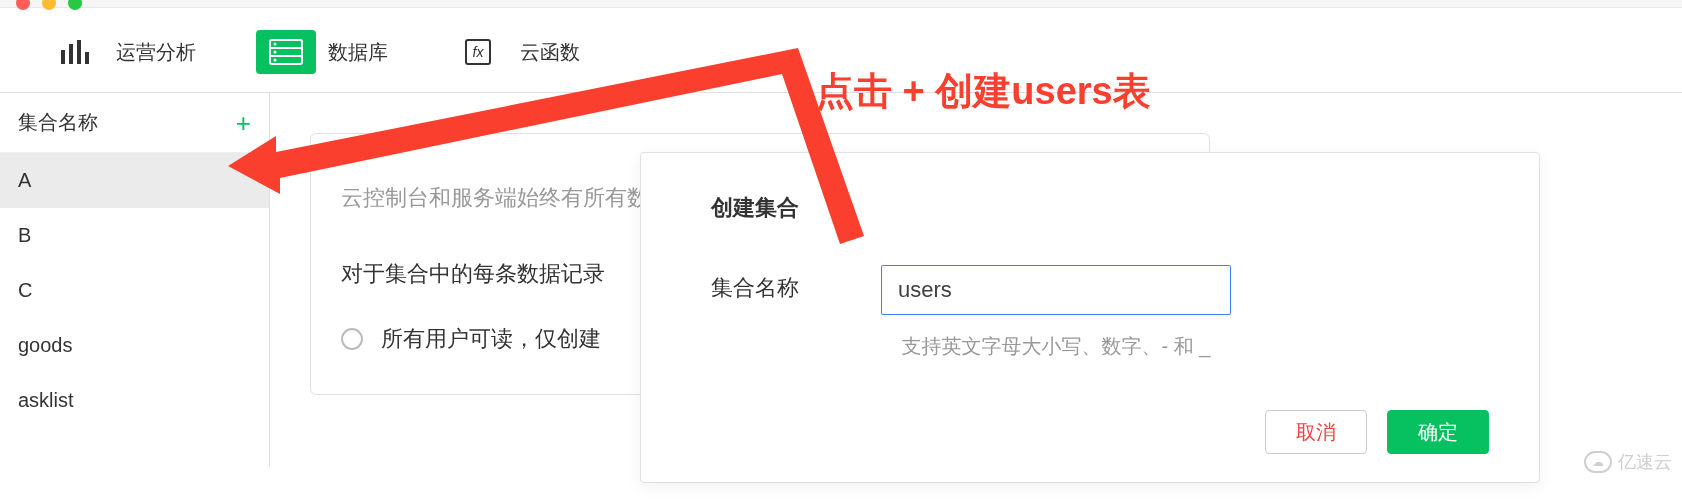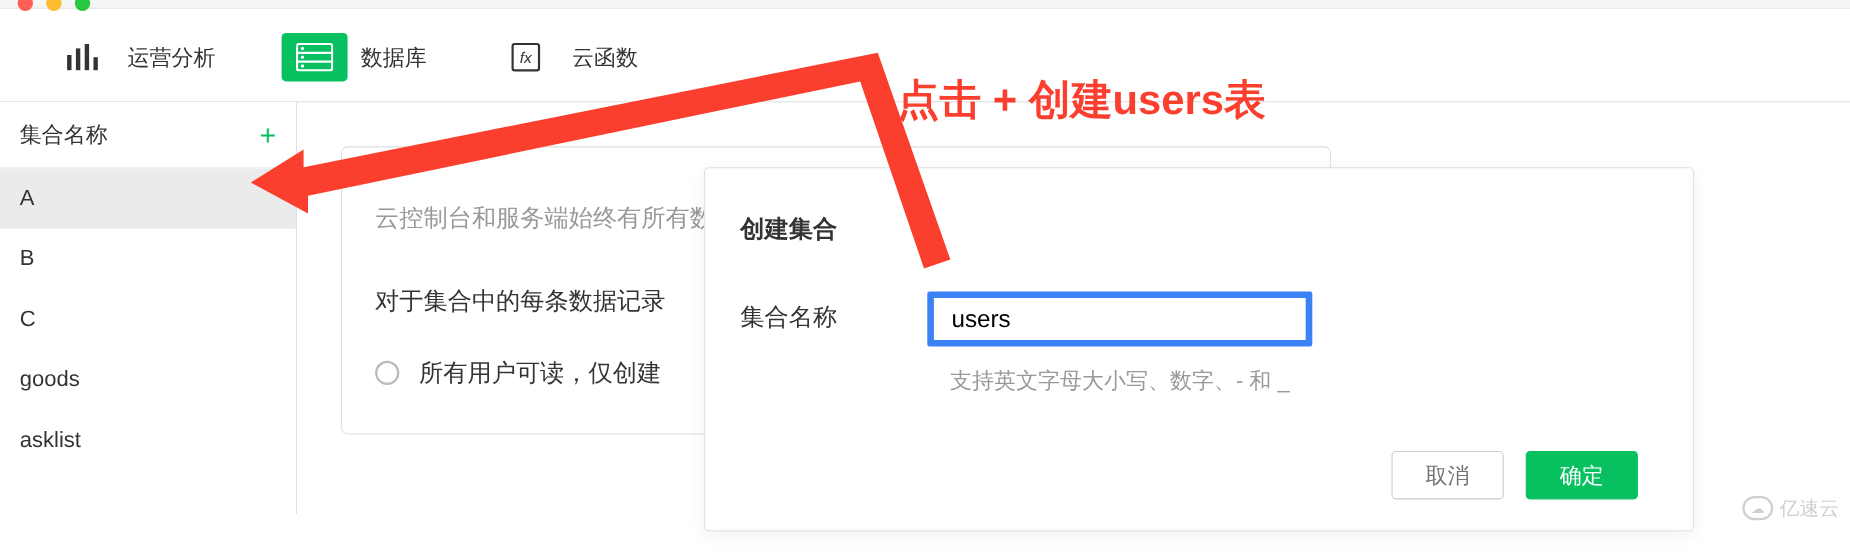--- a/index.html
+++ b/index.html
@@ -135,21 +135,21 @@
     }
     
     .modal {
       position: absolute;
       left: 640px;
       top: 152px;
       width: 900px;
       background: #fff;
       border: 1px solid #e0e0e0;
       border-radius: 4px;
-      padding: 40px 50px 28px 32px;
+      padding: 40px 50px 28px 70px;
       box-shadow: 0 4px 16px rgba(0,0,0,.06);
     }
     .modal-title {
       font-size: 22px;
       color: #333;
       font-weight: 600;
       margin-bottom: 42px;
     }
     .modal-row {
       display: flex;
@@ -159,25 +159,25 @@
     }
     .modal-label {
       font-size: 22px;
       color: #333;
       padding-top: 8px;
     }
     .modal-input-wrap { flex: 0 0 auto; }
     .modal-input {
       width: 350px;
       height: 50px;
-      border: 6px solid #3b82f6;
+      border: 1px solid #3b82f6;
       border-radius: 2px;
       padding: 0 16px;
       font-size: 22px;
-      color: #000000;
+      color: #404040;
       outline: none;
     }
     .modal-hint {
       font-size: 20px;
       color: #999;
       margin-top: 18px;
       text-align: center;
     }
     .modal-actions {
       display: flex;
@@ -185,21 +185,21 @@
       gap: 20px;
     }
     .btn {
       height: 44px;
       padding: 0 30px;
       border-radius: 4px;
       font-size: 20px;
       cursor: pointer;
       border: 1px solid #ccc;
       background: #fff;
-      color: #737373;
+      color: #ef4444;
     }
     .btn-primary {
       background: #07c160;
       border-color: #07c160;
       color: #fff;
     }
     
     .annotation-text {
       position: absolute;
       left: 816px;

